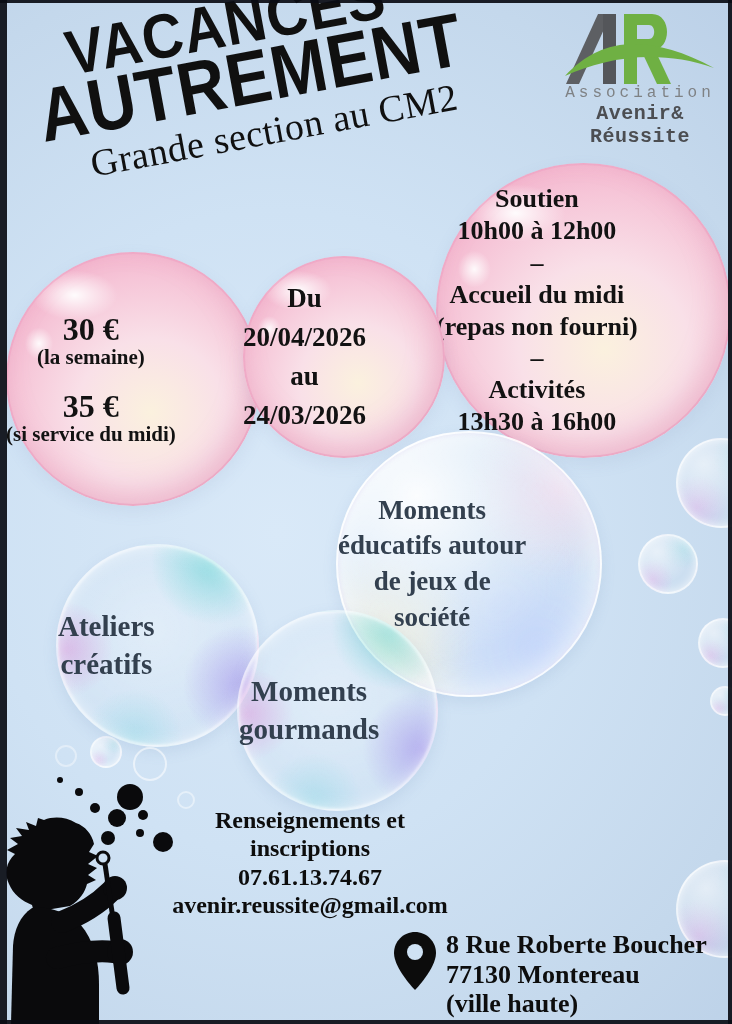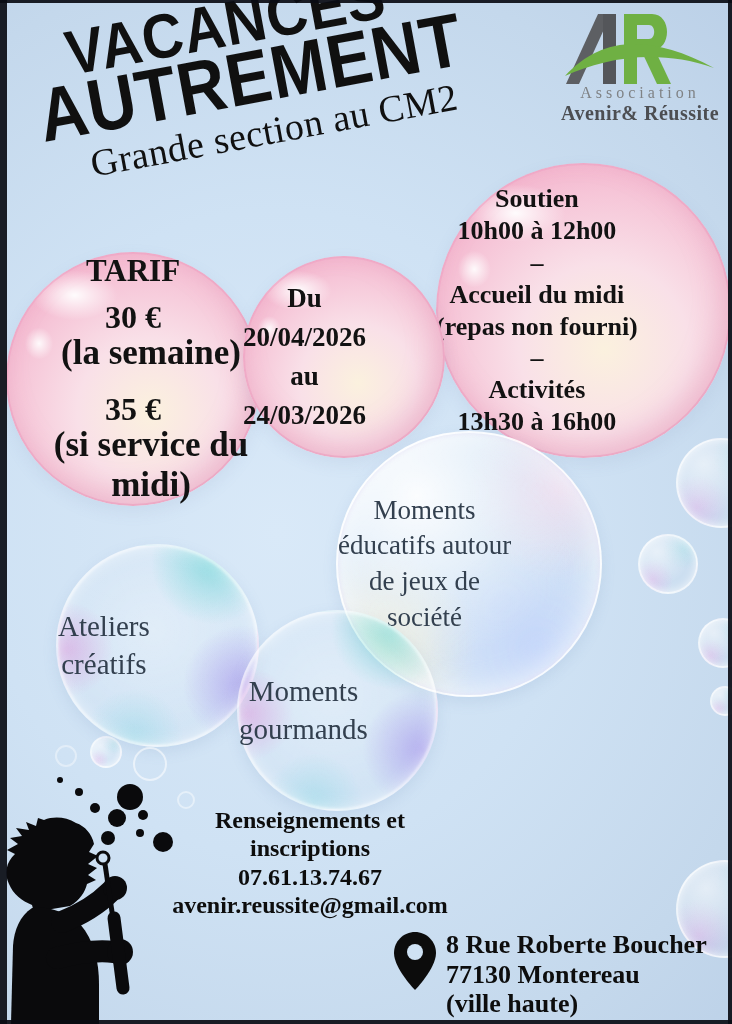--- a/index.html
+++ b/index.html
@@ -13,21 +13,21 @@
                 inset 0 3px 0 rgba(10,12,20,.92), inset 0 -4px 0 rgba(10,12,20,.92); }
 
   
   .title-block { position:absolute; left:24px; top:34px; z-index:5; transform:rotate(-10.5deg); transform-origin:0 0; color:#101010; }
   .t1,.t2 { font-family:"Liberation Sans","DejaVu Sans",sans-serif; font-weight:900; line-height:.95; letter-spacing:1px; }
   .t1 { font-size:57px; margin-left:38px; transform:scaleY(1.1); transform-origin:left; }
   .t2 { font-size:67px; margin-top:-2px; transform:scaleY(1.12); transform-origin:left; }
   .subtitle { font-size:38px; margin-left:42px; margin-top:2px; letter-spacing:.5px; }
 
   
-  .logo { position:absolute; left:552px; top:12px; width:176px; text-align:center; z-index:5; font-family:Liberation Serif, serif; }
+  .logo { position:absolute; left:552px; top:12px; width:176px; text-align:center; z-index:5; font-family:Liberation Mono, monospace; }
   .logo svg { display:block; margin:0 auto; }
   .logo-line1 { font-size:16px; letter-spacing:4px; color:#7f8285; margin-top:-4px; }
   .logo-line2 { font-size:20px; font-weight:600; color:#4c4e52; letter-spacing:.5px; }
 
   
   .bubble { position:absolute; border-radius:50%; display:flex; align-items:center; justify-content:flex-start; text-align:center; }
   .bubble-content { position:relative; z-index:2; }
   .lines { white-space:pre-line; }
 
   
@@ -37,21 +37,21 @@
       radial-gradient(ellipse 8% 9% at 13% 36%, rgba(255,255,255,.9) 0%, rgba(255,255,255,0) 70%),
       radial-gradient(circle at 57% 63%, #fbf1de 0%, #f9e0e8 34%, #f6c6d8 62%, #f2abc7 86%, #eea0bf 100%);
     box-shadow: inset -8px -12px 28px rgba(219,128,167,.35), inset 0 0 0 2px rgba(240,164,197,.55), 0 6px 16px rgba(120,140,180,.12);
     color:#121212; font-weight:700;
   }
   .b-tarif { left:6px; top:252px; width:254px; height:254px; z-index:2; }
   .b-dates { left:243px; top:256px; width:202px; height:202px; z-index:3; }
   .b-schedule { left:436px; top:163px; width:295px; height:295px; z-index:2; }
   .tarif-title { font-size:31px; margin-bottom:10px; }
   .tarif-price { font-size:32px; }
-  .tarif-note { font-size:35px; margin-top:-3px;margin-left:36px; }
+  .tarif-note { font-size:21px; margin-top:-3px; }
   .mt { margin-top:18px; }
   .dates-text { font-size:27px; line-height:1.45; }
   .schedule-text { font-size:26px; line-height:1.23; }
 
   
   .glass {
     background:
       radial-gradient(circle at 78% 8%, rgba(72,205,202,.5) 0%, rgba(72,205,202,0) 26%),
       radial-gradient(circle at 4% 52%, rgba(222,136,214,.45) 0%, rgba(222,136,214,0) 22%),
       radial-gradient(circle at 93% 70%, rgba(152,124,232,.5) 0%, rgba(152,124,232,0) 26%),
@@ -62,21 +62,21 @@
   }
   .opal {
     background:
       radial-gradient(circle at 30% 24%, rgba(255,255,255,.9) 0%, rgba(255,255,255,.3) 38%, rgba(255,255,255,.08) 62%),
       radial-gradient(circle at 76% 82%, rgba(175,195,255,.5) 0%, rgba(175,195,255,0) 38%),
       radial-gradient(circle at 16% 82%, rgba(255,240,200,.6) 0%, rgba(255,240,200,0) 32%),
       radial-gradient(circle at 84% 22%, rgba(255,205,228,.5) 0%, rgba(255,205,228,0) 30%);
     border:2px solid rgba(255,255,255,.85);
     box-shadow: inset 0 0 34px rgba(255,255,255,.8), inset 0 0 5px rgba(205,195,235,.7), 0 5px 14px rgba(110,140,185,.15);
   }
-  .clear-text { color:#33404f; font-weight:400; }
+  .clear-text { color:#33404f; font-weight:700; }
   .b-educatif { left:336px; top:431px; width:262px; height:262px; z-index:4; }
   .b-educatif .clear-text { font-size:27px; line-height:1.32; }
   .b-ateliers { left:56px; top:544px; width:199px; height:199px; z-index:4; }
   .b-ateliers .clear-text { font-size:29px; line-height:1.3; }
   .b-gourmands { left:237px; top:610px; width:197px; height:197px; z-index:5; }
   .b-gourmands .clear-text { font-size:29px; line-height:1.3; }
   .b-rencontres { left:449px; top:641px; width:249px; height:249px; z-index:5; }
   .b-rencontres .clear-text { font-size:23px; line-height:1.4; }
 
   
@@ -122,21 +122,20 @@
       <path d="M73 2 L88 2 C108 2 108 38 88 38 L73 38 L73 27 L85 27 C92 27 92 13 85 13 L73 13 Z" fill="#6fb043"></path>
       <polygon points="77,38 91,38 107,72 93,72" fill="#6fb043"></polygon>
       <path d="M1 64 C 38 24 86 22 150 56 C 94 36 40 46 1 64 Z" fill="#6fb043"></path>
     </svg>
     <div class="logo-line1">Association</div>
     <div class="logo-line2">Avenir&amp; Réussite</div>
   </div>
 
   <div class="bubble pink b-tarif">
     <div class="bubble-content">
-      <div class="tarif-title">TARIF</div>
       <div class="tarif-price">30 €</div>
       <div class="tarif-note">(la semaine)</div>
       <div class="tarif-price mt">35 €</div>
       <div class="tarif-note">(si service du midi)</div>
     </div>
   </div>
 
   <div class="bubble pink b-dates">
     <div class="bubble-content lines dates-text">Du
 20/04/2026

